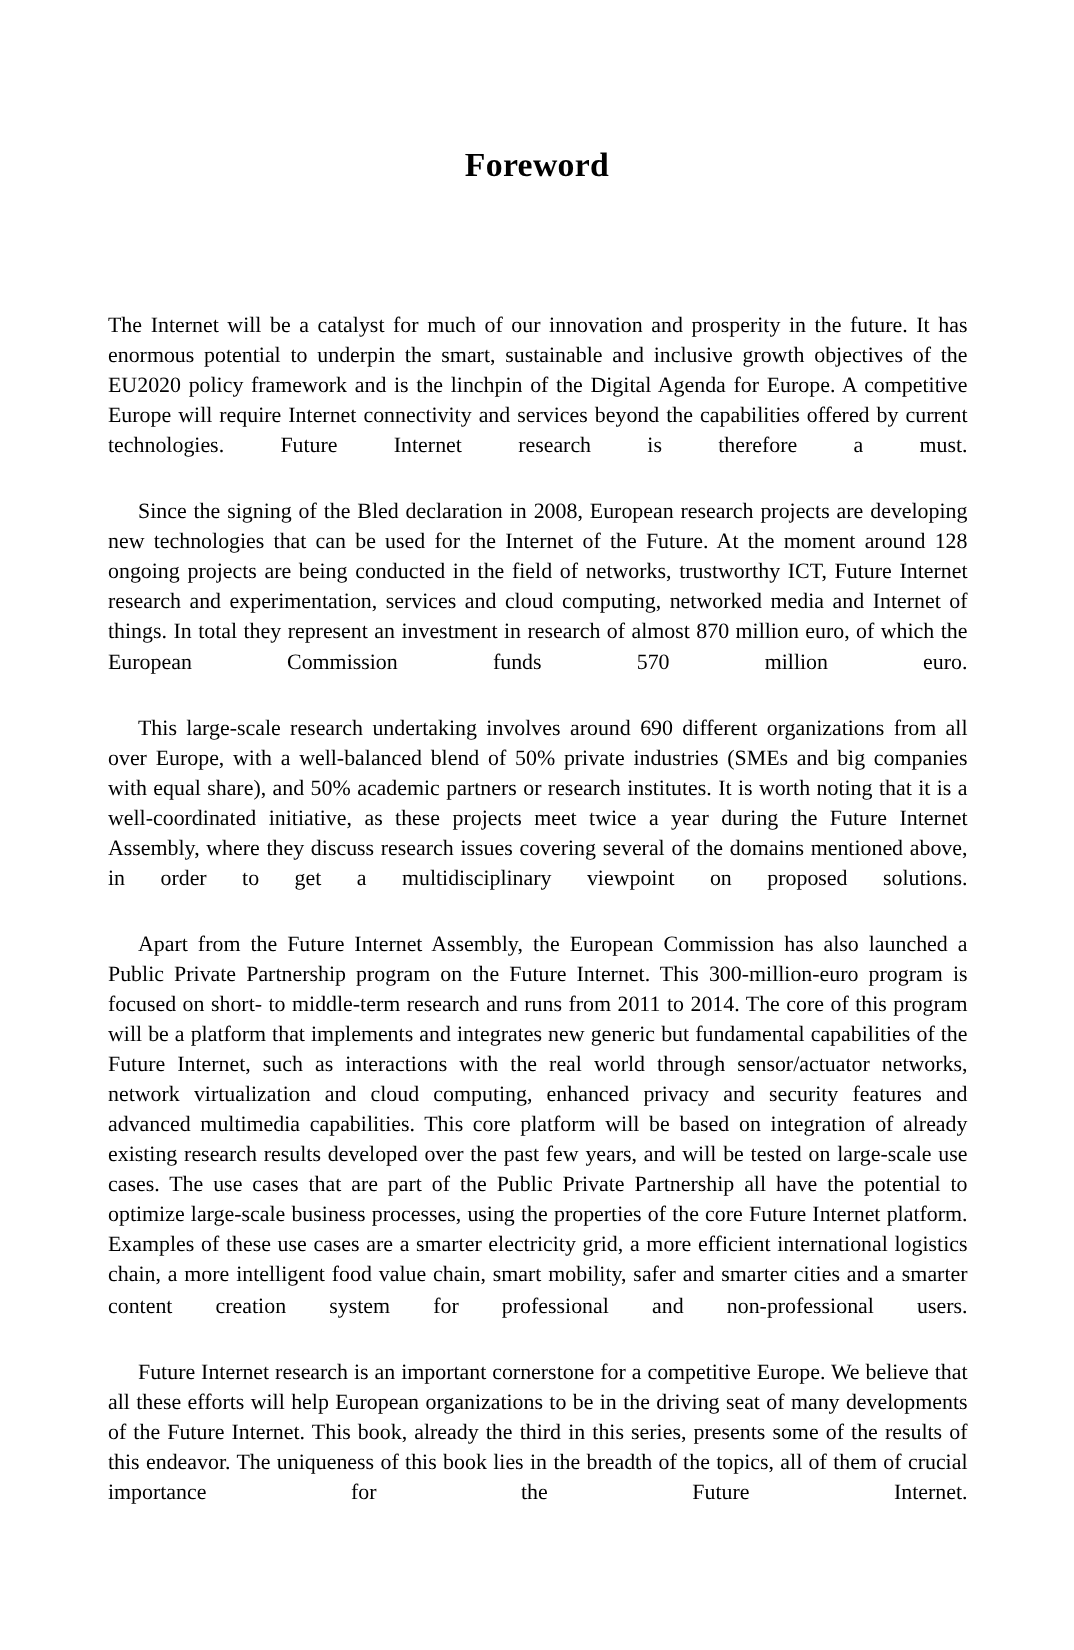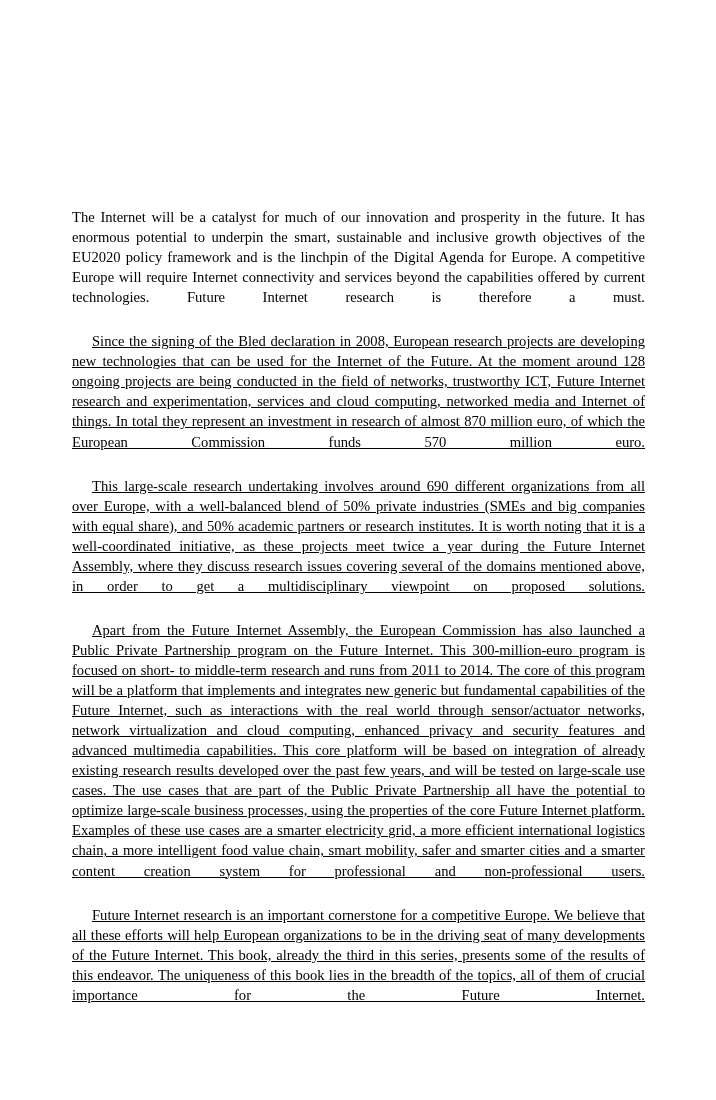--- a/index.html
+++ b/index.html
@@ -48,34 +48,34 @@
     line-height: 20.05px;
     text-align: justify;
     text-justify: inter-word;
     word-spacing: 0.1px;
     hyphens: none;
     -webkit-hyphens: none;
     text-indent: 0;
   }
   p.para.indented {
     text-indent: 20px;
-    text-decoration: underline;
   }
   
   p.para:after {
     content: "";
     display: inline-block;
     width: 100%;
   }
 </style>
 </head>
 <body>
 
 <div class="page">
 
+  <h1 class="page-title">Foreword</h1>
 
   <div class="body-block">
     <p class="para">The Internet will be a catalyst for much of our innovation and prosperity in the future. It has enormous potential to underpin the smart, sustainable and inclusive growth objectives of the EU2020 policy framework and is the linchpin of the Digital Agenda for Europe. A competitive Europe will require Internet connectivity and services beyond the capabilities offered by current technologies. Future Internet research is therefore a must.</p>
     <p class="para indented">Since the signing of the Bled declaration in 2008, European research projects are developing new technologies that can be used for the Internet of the Future. At the moment around 128 ongoing projects are being conducted in the field of networks, trustworthy ICT, Future Internet research and experimentation, services and cloud computing, networked media and Internet of things. In total they represent an investment in research of almost 870 million euro, of which the European Commission funds 570 million euro.</p>
     <p class="para indented">This large-scale research undertaking involves around 690 different organizations from all over Europe, with a well-balanced blend of 50% private industries (SMEs and big companies with equal share), and 50% academic partners or research institutes. It is worth noting that it is a well-coordinated initiative, as these projects meet twice a year during the Future Internet Assembly, where they discuss research issues covering several of the domains mentioned above, in order to get a multidisciplinary viewpoint on proposed solutions.</p>
     <p class="para indented">Apart from the Future Internet Assembly, the European Commission has also launched a Public Private Partnership program on the Future Internet. This 300-million-euro program is focused on short- to middle-term research and runs from 2011 to 2014. The core of this program will be a platform that implements and integrates new generic but fundamental capabilities of the Future Internet, such as interactions with the real world through sensor/actuator networks, network virtualization and cloud computing, enhanced privacy and security features and advanced multimedia capabilities. This core platform will be based on integration of already existing research results developed over the past few years, and will be tested on large-scale use cases. The use cases that are part of the Public Private Partnership all have the potential to optimize large-scale business processes, using the properties of the core Future Internet platform. Examples of these use cases are a smarter electricity grid, a more efficient international logistics chain, a more intelligent food value chain, smart mobility, safer and smarter cities and a smarter content creation system for professional and non-professional users.</p>
     <p class="para indented">Future Internet research is an important cornerstone for a competitive Europe. We believe that all these efforts will help European organizations to be in the driving seat of many developments of the Future Internet. This book, already the third in this series, presents some of the results of this endeavor. The uniqueness of this book lies in the breadth of the topics, all of them of crucial importance for the Future Internet.</p>
   </div>
 
 </div>

